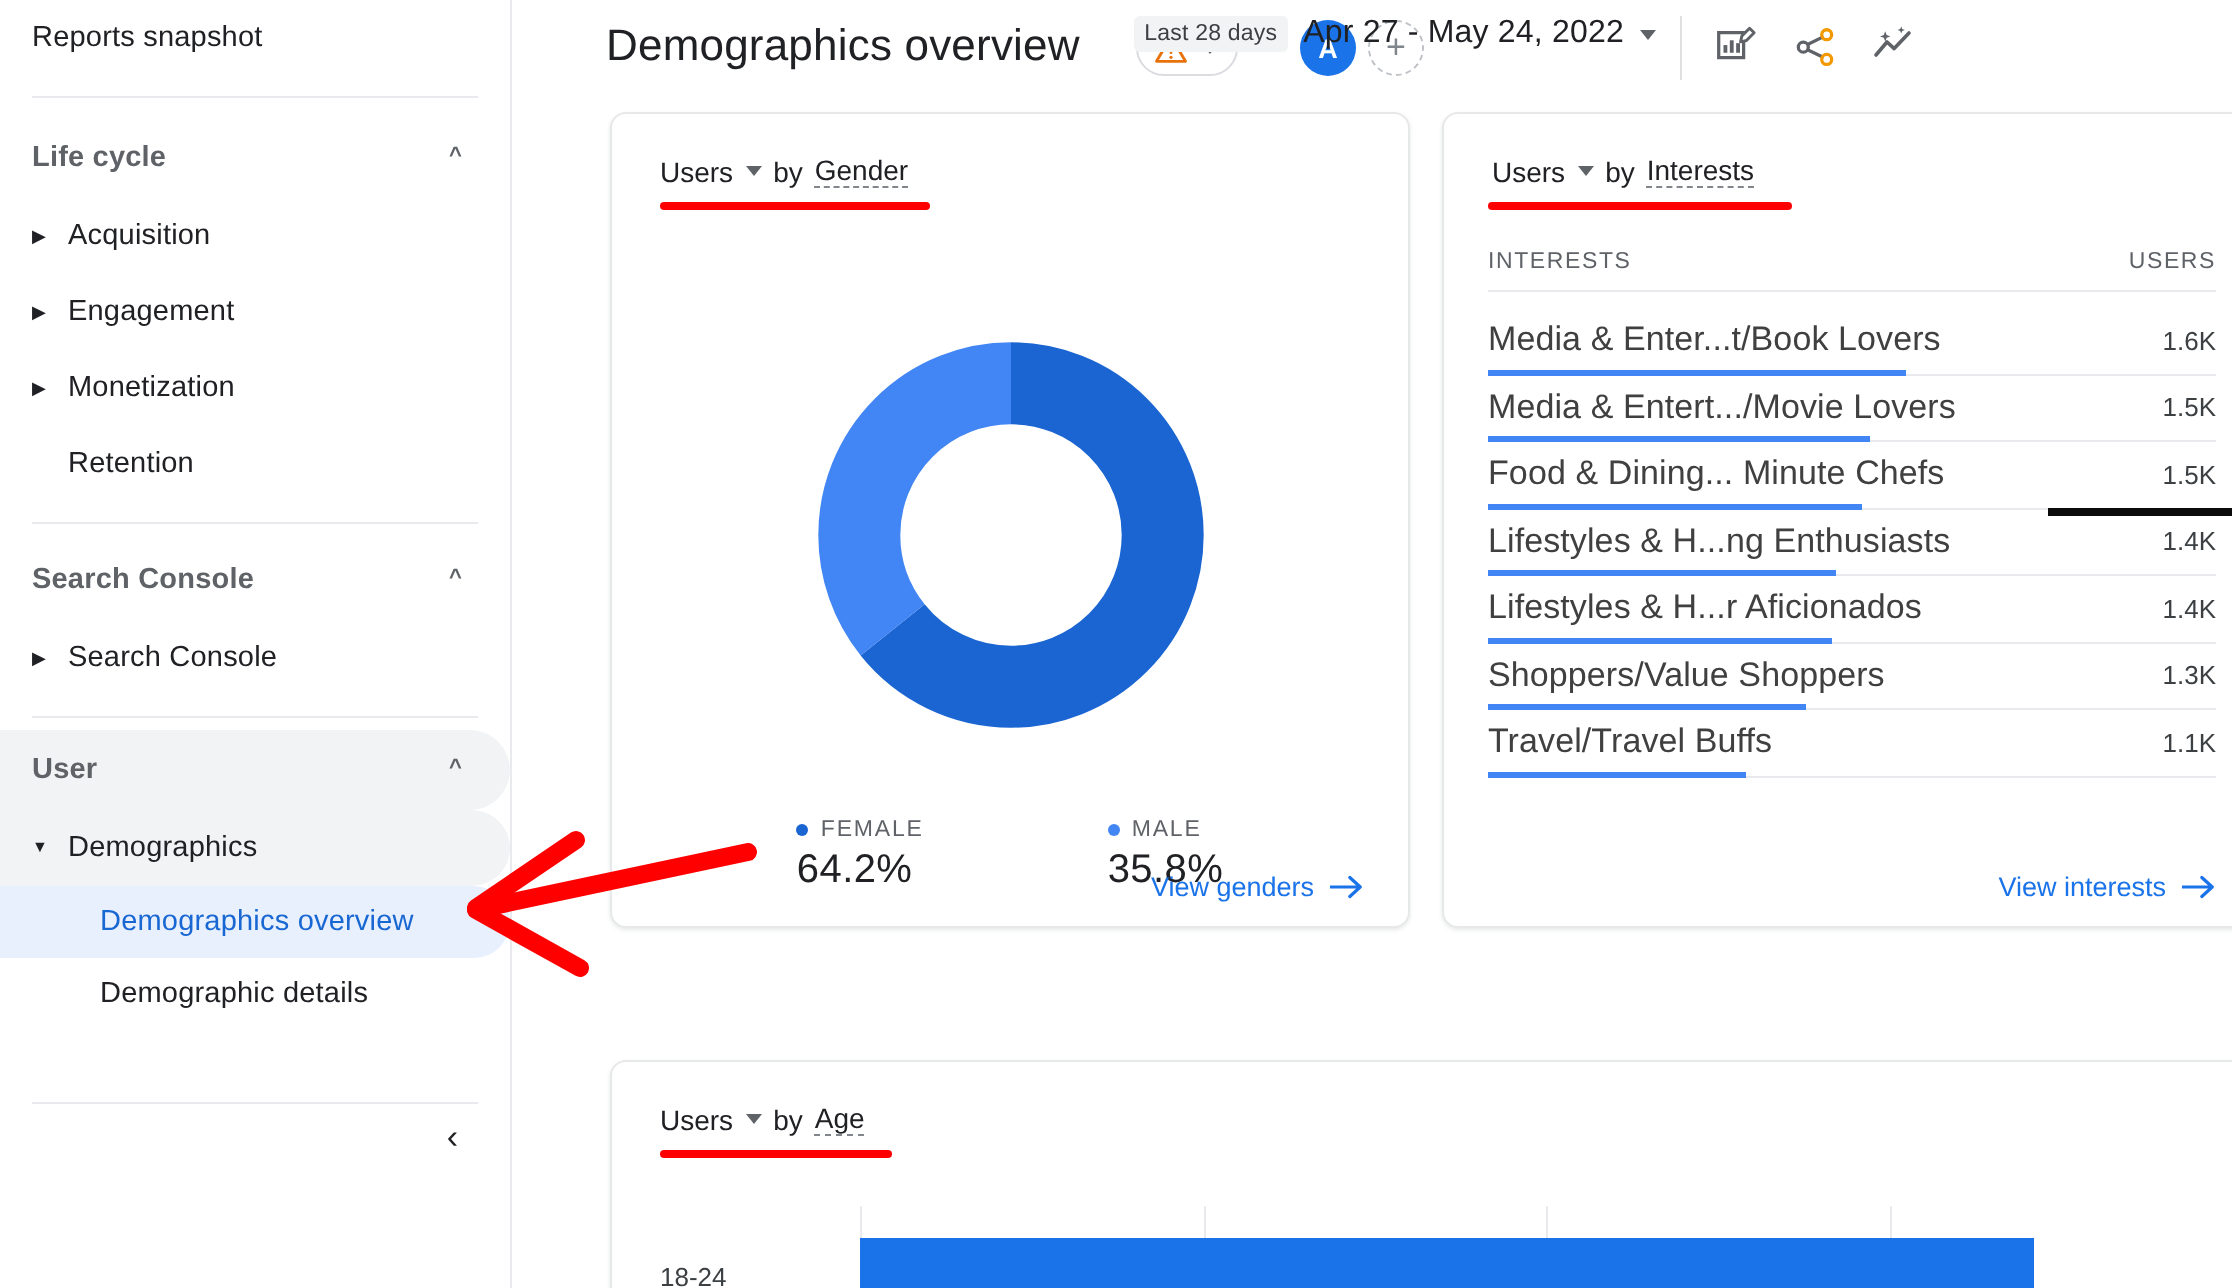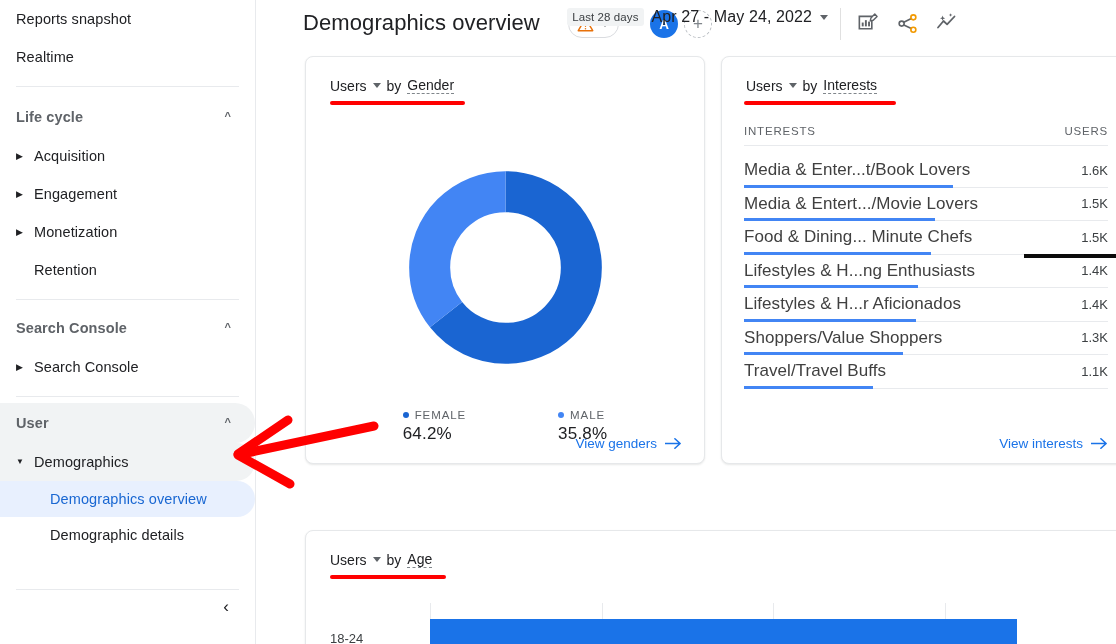--- a/index.html
+++ b/index.html
@@ -115,21 +115,21 @@
 
   
   #donut-wrap { position:absolute; left:0; right:0; top: 108px; display:flex; justify-content:center; }
   #legend {
     position:absolute; left: 0; right: 0; top: 352px;
     display:flex; justify-content:center; gap: 92px;
   }
   .leg-item { text-align:left; }
   .leg-top { display:flex; align-items:center; gap:6px; font-size:11.5px; color:#5f6368; letter-spacing:.9px; }
   .dot { width:6px; height:6px; border-radius:50%; display:inline-block; }
-  .leg-val { font-size:17px; color:#202124; margin-top: 3px; letter-spacing:.2px; }
+  .leg-val { font-size:20px; color:#202124; margin-top: 3px; letter-spacing:.2px; }
 
   .view-link {
     position:absolute; bottom: 12px; right: 22px;
     font-size:13.5px; color:#1a73e8; display:flex; align-items:center; gap:8px; cursor:pointer;
   }
 
   
   #int-head {
     position:absolute; left:22px; right:22px; top: 68px;
     display:flex; justify-content:space-between;
@@ -159,23 +159,20 @@
 </style>
 </head>
 <body>
 
 <div id="app">
 
   <div id="sidebar">
 
     <div class="nav-leaf nav-top" style="top:0;">
       <span class="lbl">Reports snapshot</span>
-    </div>
-    <div class="nav-leaf nav-top">
-      <span class="lbl">Realtime</span>
     </div>
 
     <div class="divider" style="margin-top:10px;margin-bottom:10px;"></div>
 
     <div class="section-head">
       <span>Life cycle</span>
       <span class="chev">^</span>
     </div>
     <div class="nav-leaf">
       <span class="caret">▶</span>

